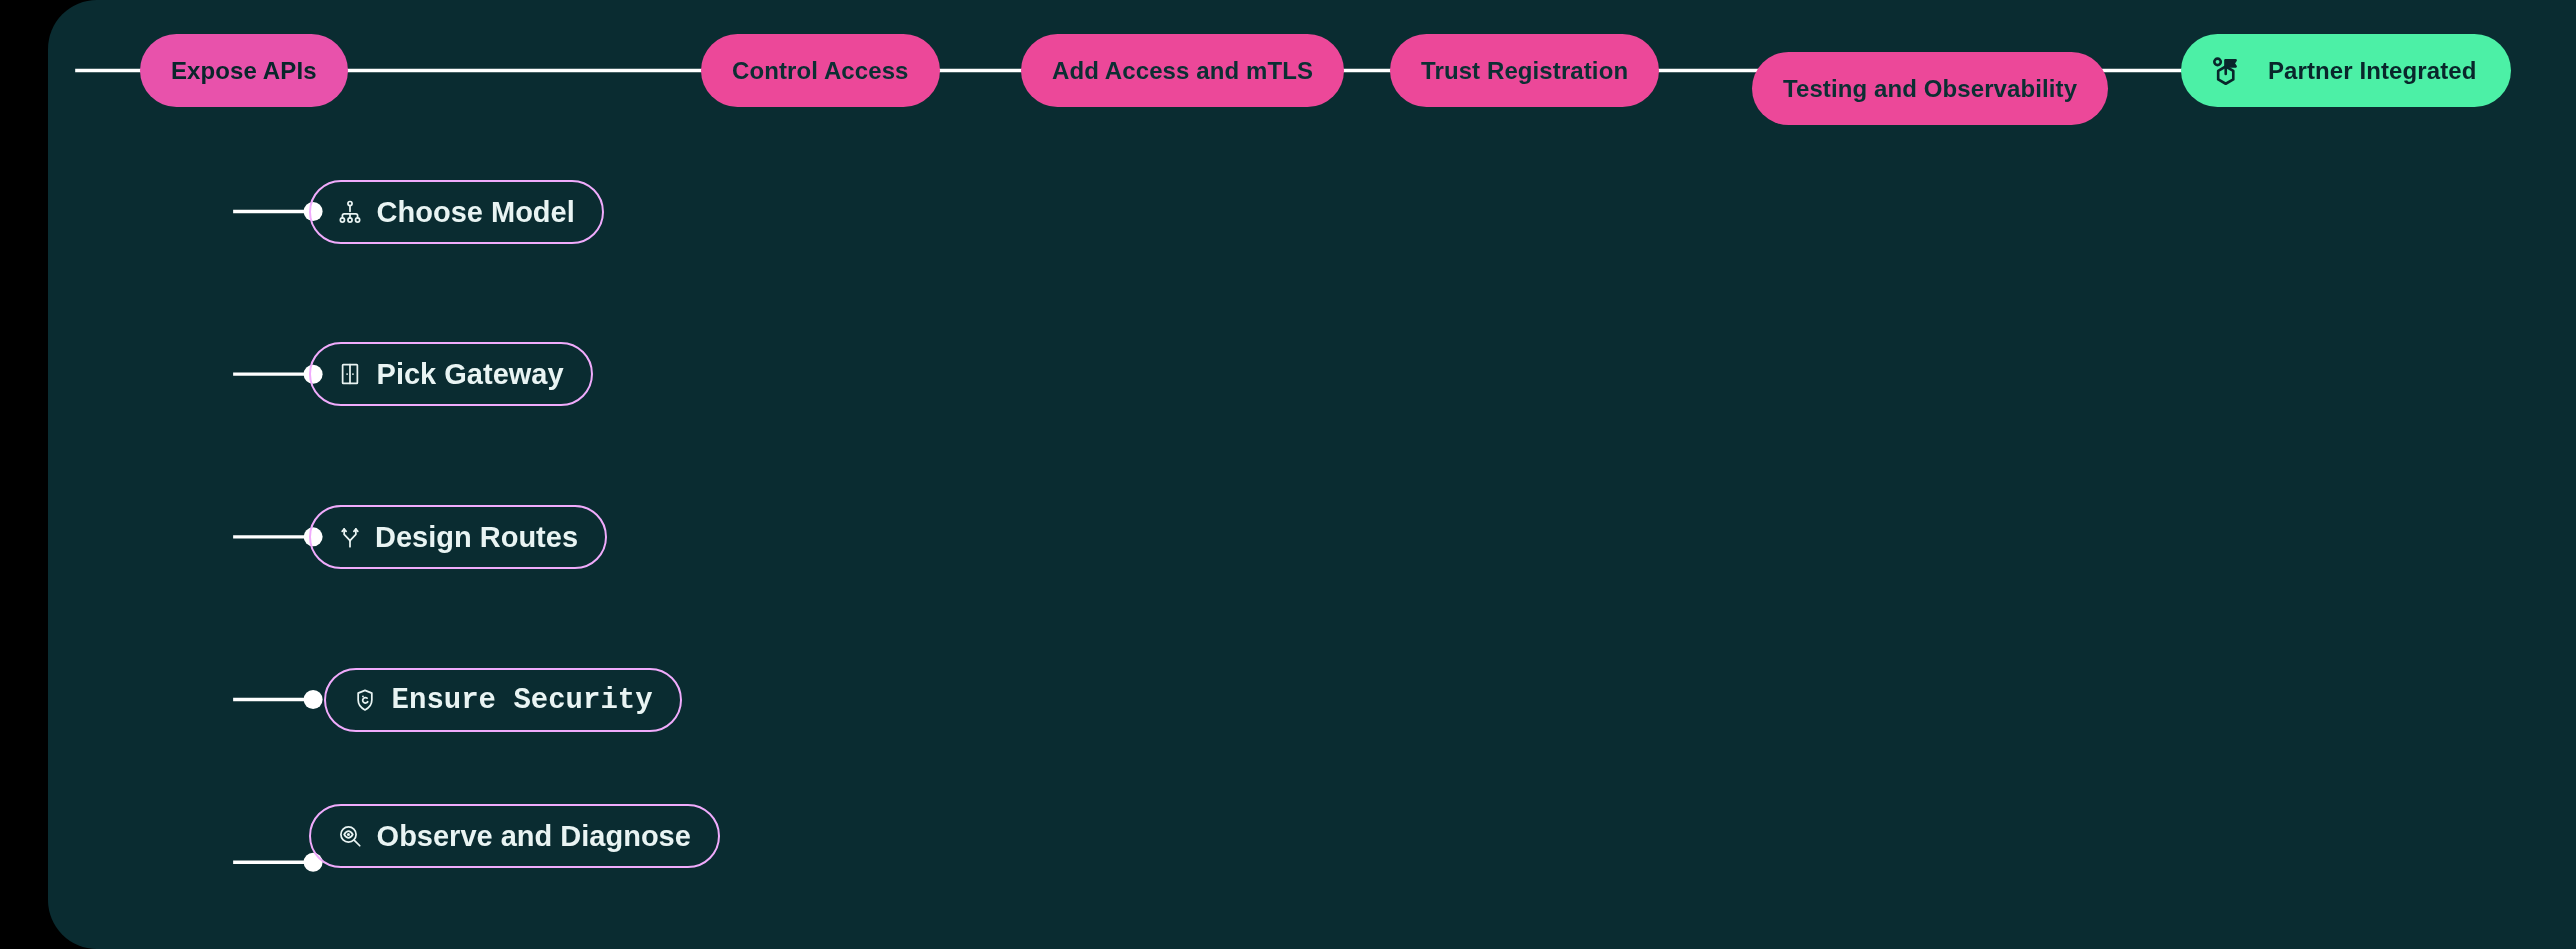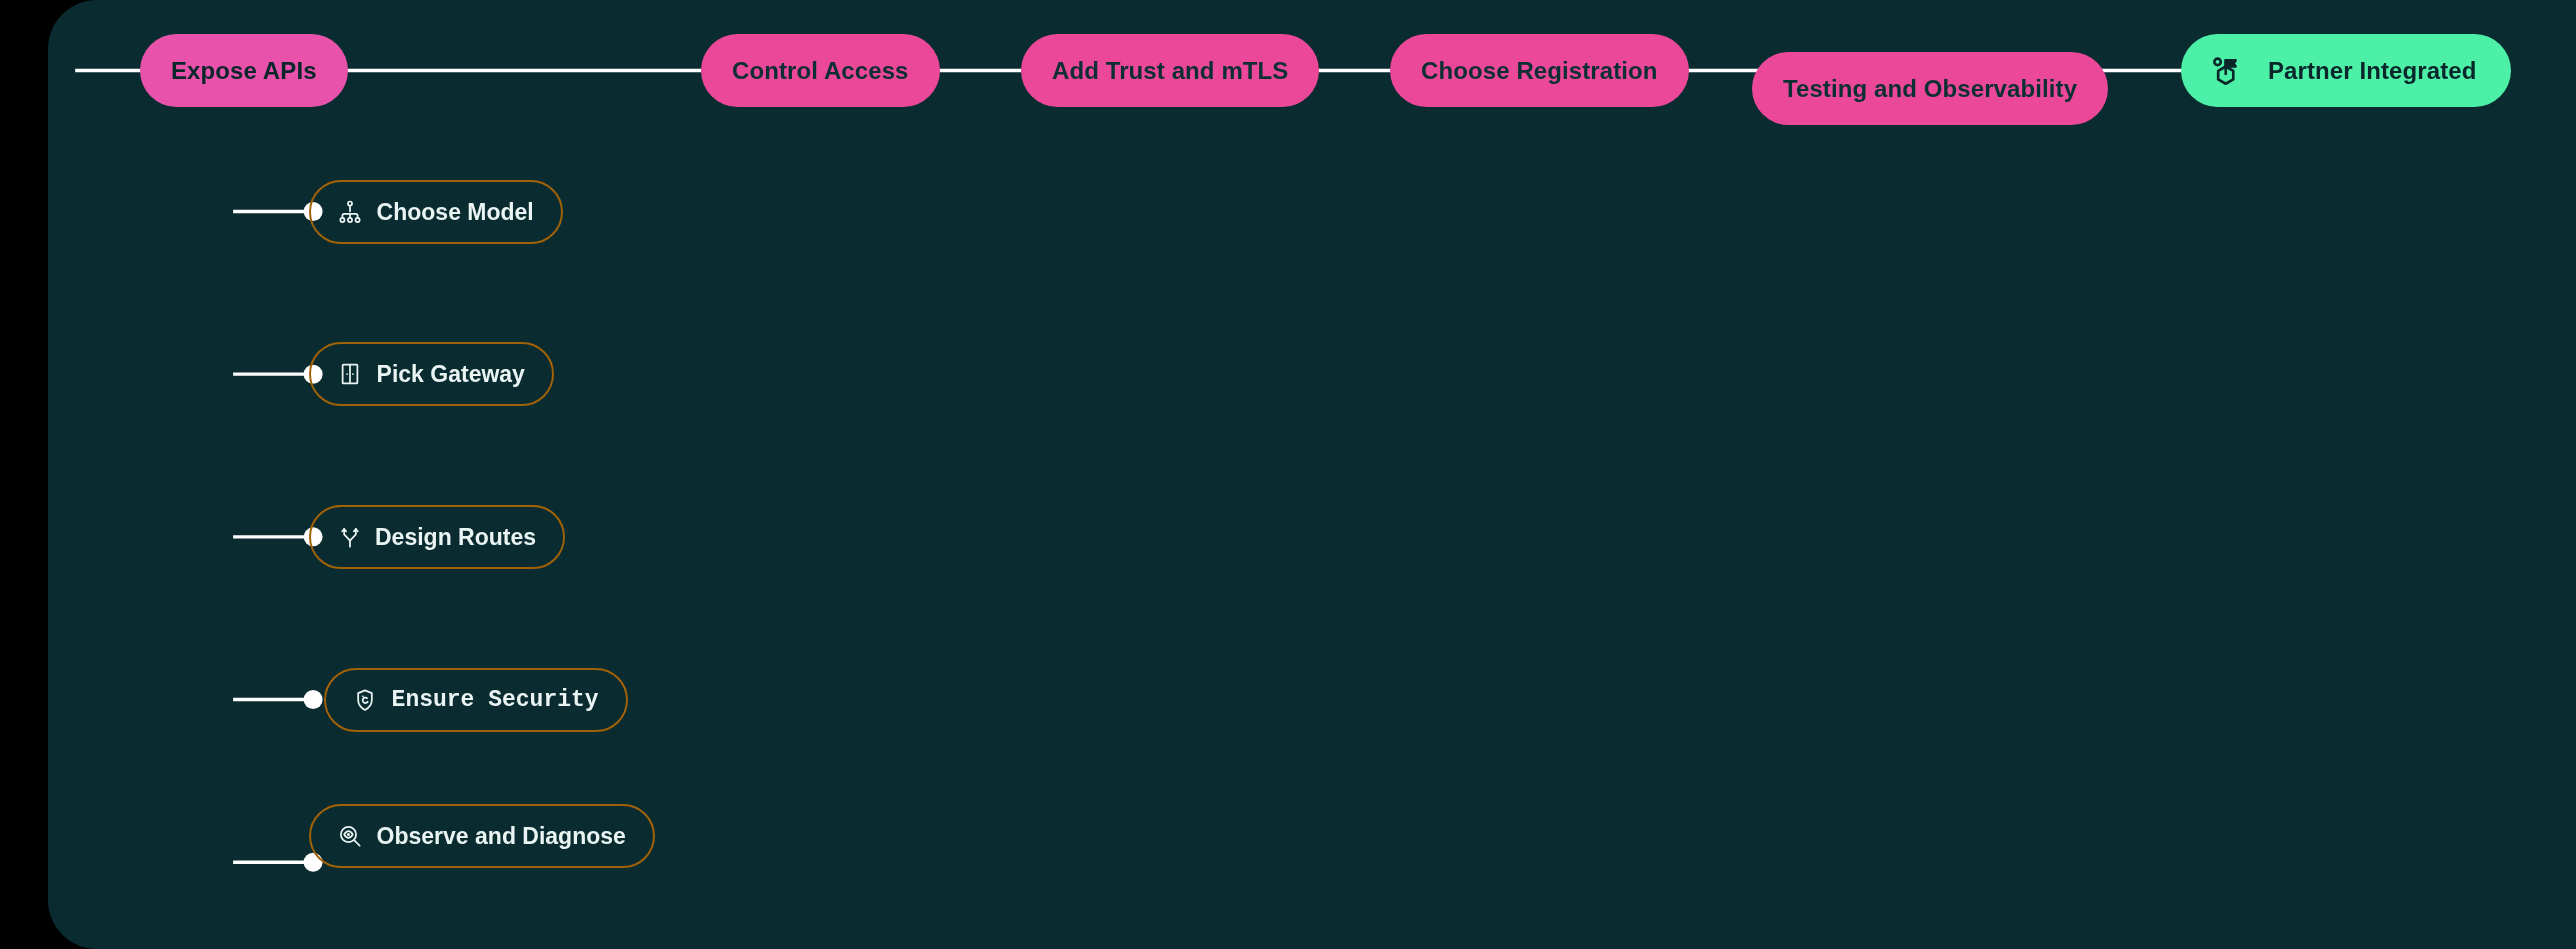--- a/index.html
+++ b/index.html
@@ -75,29 +75,29 @@
   .pill-end {
     background: #4cf0a6;
     color: #09262b;
   }
 
   
   .subnode {
     position: absolute;
     height: 64px;
     border-radius: 32px;
-    border: 2px solid #a16207;
+    border: 2px solid #f0abfc;
     background: transparent;
     display: flex;
     align-items: center;
     gap: 13.6px;
     padding: 0 27px 0 26px;
     box-sizing: border-box;
     color: #e9f4f3;
-    font-size: 23px;
+    font-size: 29px;
     font-weight: 600;
     white-space: nowrap;
   }
 
   .subnode .ico {
     display: inline-flex;
     align-items: center;
     justify-content: center;
     width: 26px;
     height: 26px;
@@ -172,25 +172,25 @@
 
     <div class="pill pill-top pill-start" style="left:92px; top:34px;">
       <span class="label">Expose APIs</span>
     </div>
 
     <div class="pill pill-top pill-stage" style="left:653px; top:34px;">
       <span class="label">Control Access</span>
     </div>
 
     <div class="pill pill-top pill-stage" style="left:973px; top:34px;">
-      <span class="label">Add Trust and mTLS</span>
+      <span class="label">Add Access and mTLS</span>
     </div>
 
     <div class="pill pill-top pill-stage" style="left:1342px; top:34px;">
-      <span class="label">Choose Registration</span>
+      <span class="label">Trust Registration</span>
     </div>
 
     <div class="pill pill-top pill-stage" style="left:1704px; top:52px;text-align:right;">
       <span class="label">Testing and Observability</span>
     </div>
 
     <div class="pill pill-top pill-end" style="left:2133px; top:34px; gap:23px; padding-left:27px; padding-right:34px;">
       <span class="ico">
         <svg viewBox="0 0 24 24" width="37" height="37" fill="none" stroke="#09262b" stroke-width="1.7" stroke-linecap="round" stroke-linejoin="round">
           <path d="M11.5 20.6 6.6 17.8V12.2l4.9-2.8 4.9 2.8v5.6z"></path>

